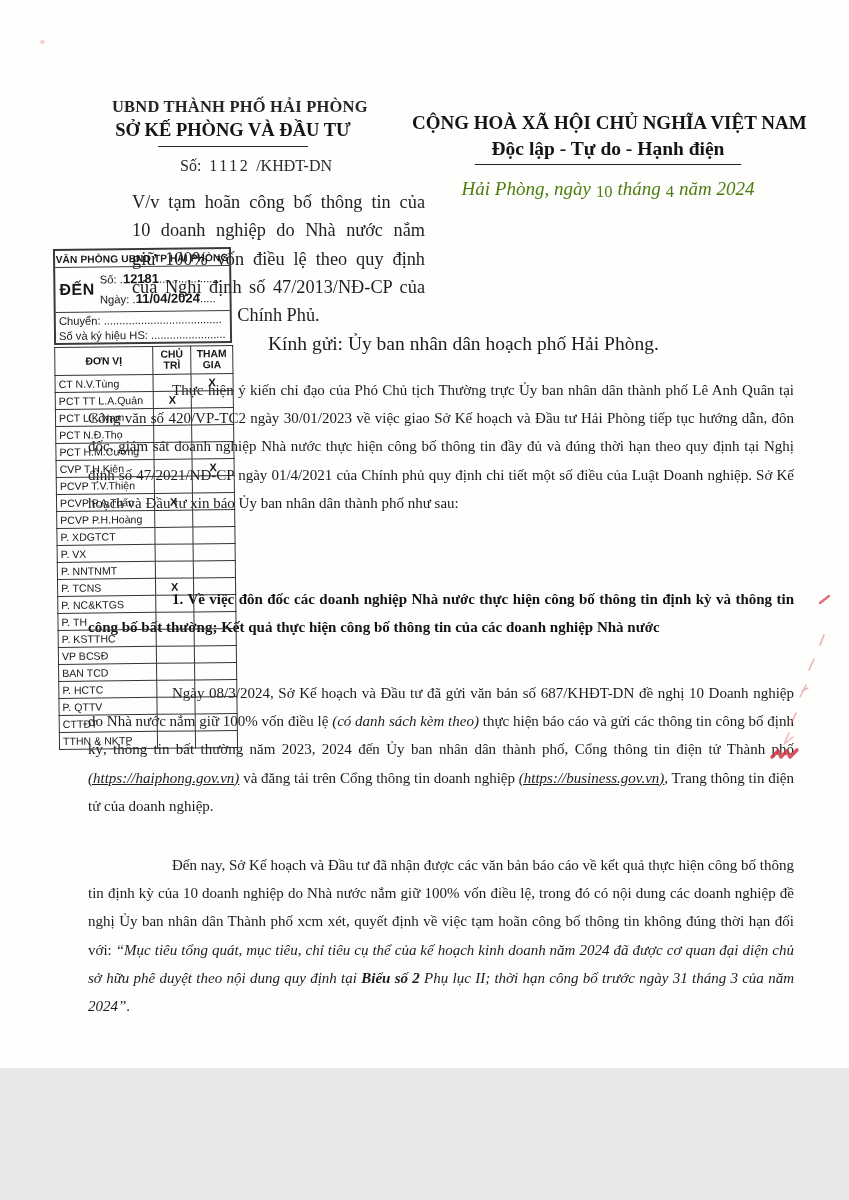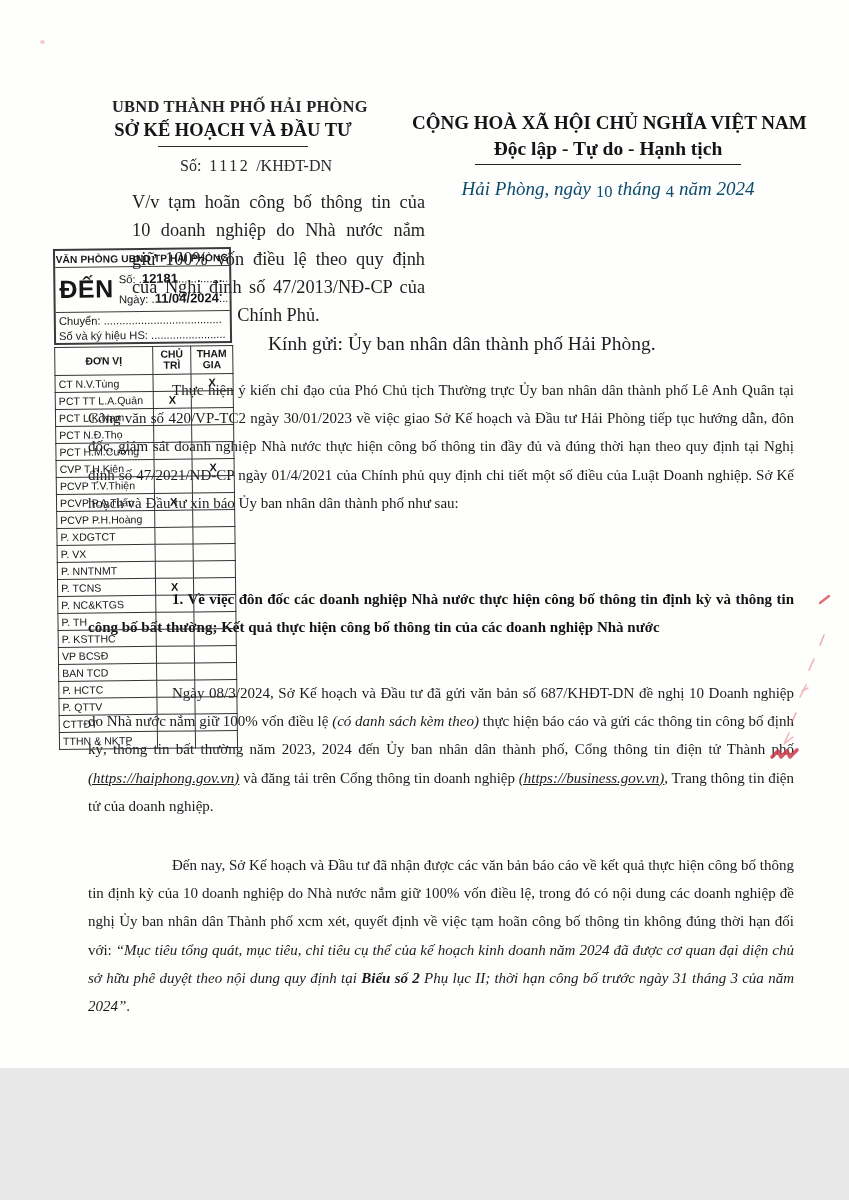--- a/index.html
+++ b/index.html
@@ -16,31 +16,31 @@
   .so-line{position:absolute;left:180px;top:157px;font-size:16px;white-space:nowrap;color:#2a2a2a;}
   .so-val{letter-spacing:2.5px;margin:0 6px 0 8px;}
   .subject{position:absolute;left:132px;top:188px;width:293px;font-size:18.3px;line-height:28.3px;color:#1e1e1e;}
   .subject-line{text-align:justify;text-align-last:justify;}
   .subject-line.last{text-align:left;text-align-last:center;}
 
   .hdr-right{position:absolute;left:412px;top:112px;width:392px;text-align:center;}
   .motto1{font-size:19px;font-weight:700;white-space:nowrap;color:#141414;}
   .motto2{font-size:19.5px;font-weight:700;margin-top:4px;color:#141414;}
   .hdr-underline-right{width:266px;border-bottom:1.7px solid #222;margin:4px auto 0;}
-  .date-line{margin-top:13px;font-size:19px;font-style:italic;white-space:nowrap;color:#0c4a6e;}
+  .date-line{margin-top:13px;font-size:19px;font-style:italic;white-space:nowrap;color:#4d7c0f;}
   .date-fill{font-style:normal;font-size:16.5px;display:inline-block;transform:translateY(2px);margin:0 5px;}
 
   
   .stamp-group{position:absolute;left:56px;top:248px;width:178px;transform:rotate(-0.7deg);z-index:3;
     font-family:"Liberation Sans",sans-serif;color:#161616;}
   .stamp-box{border:2px solid #3a3a3a;background:transparent;}
   .stamp-office{font-size:10.2px;font-weight:700;text-align:center;padding:3px 0 2px;
     border-bottom:1.6px solid #3a3a3a;white-space:nowrap;letter-spacing:.1px;}
   .stamp-main{display:flex;align-items:center;padding:2px 2px 3px 4px;border-bottom:1.6px solid #3a3a3a;}
-  .stamp-den{font-size:25px;font-weight:800;letter-spacing:.5px;margin-right:5px;}
+  .stamp-den{font-size:16px;font-weight:800;letter-spacing:.5px;margin-right:5px;}
   .stamp-fields{flex:1;font-size:11.3px;line-height:1.5;white-space:nowrap;overflow:hidden;}
   .stamp-num{font-weight:700;font-size:13px;}
   .stamp-line{font-size:11.2px;padding:1.5px 3px;white-space:nowrap;overflow:hidden;}
   .routing-table{border-collapse:collapse;margin-top:2px;background:transparent;table-layout:fixed;width:178px;}
   .routing-table th,.routing-table td{border:1.4px solid #343434;background:transparent;}
   .routing-table th{font-size:10.4px;font-weight:700;line-height:1.1;padding:2px 0;text-align:center;}
   td.unit{font-size:10.6px;line-height:12px;height:14px;padding:1px 0 1px 3px;white-space:nowrap;overflow:visible;}
   td.mark{font-size:11px;font-weight:700;text-align:center;line-height:12px;padding:0;}
 
   
@@ -62,35 +62,35 @@
   .scan-edge{position:absolute;left:8px;right:8px;top:1186px;border-top:2px dotted rgba(122,110,92,.38);z-index:0;}
   .scan-edge2{position:absolute;left:30px;right:20px;top:1182px;border-top:1px dotted rgba(140,130,110,.2);z-index:0;}
 </style>
 </head>
 <body>
 
 <div class="page">
 
   <div class="hdr-left">
     <div class="org-parent">UBND THÀNH PHỐ HẢI PHÒNG</div>
-    <div class="org-name">SỞ KẾ HOẠCH VÀ ĐẦU TƯ</div>
+    <div class="org-name">SỞ KẾ PHÒNG VÀ ĐẦU TƯ</div>
     <div class="hdr-underline-left"></div>
   </div>
   <div class="so-line"><span>Số:</span><span class="so-val">1112</span><span>/KHĐT-DN</span></div>
   <div class="subject">
       <div class="subject-line">V/v tạm hoãn công bố thông tin của</div>
       <div class="subject-line">10 doanh nghiệp do Nhà nước nắm</div>
       <div class="subject-line">giữ 100% vốn điều lệ theo quy định</div>
       <div class="subject-line">của Nghị định số 47/2013/NĐ-CP của</div>
       <div class="subject-line last">Chính Phủ.</div>
     </div>
 
   <div class="hdr-right">
     <div class="motto1">CỘNG HOÀ XÃ HỘI CHỦ NGHĨA VIỆT NAM</div>
-    <div class="motto2">Độc lập - Tự do - Hạnh tịch</div>
+    <div class="motto2">Độc lập - Tự do - Hạnh điện</div>
     <div class="hdr-underline-right"></div>
     <div class="date-line"><span class="it">Hải Phòng, ngày</span><span class="date-fill">10</span><span class="it">tháng</span><span class="date-fill">4</span><span class="it">năm 2024</span></div>
   </div>
 
   <div class="stamp-group">
     <div class="stamp-box">
       <div class="stamp-office">VĂN PHÒNG UBND TP HẢI PHÒNG</div>
       <div class="stamp-main">
         <div class="stamp-den">ĐẾN</div>
         <div class="stamp-fields">
@@ -223,21 +223,21 @@
           </tr>
           <tr>
             <td class="unit">TTHN &amp; NKTP</td>
             <td class="mark"></td>
             <td class="mark"></td>
           </tr>
         </tbody>
     </table>
   </div>
 
-  <div class="kinh-gui">Kính gửi: Ủy ban nhân dân thành phố Hải Phòng.</div>
+  <div class="kinh-gui">Kính gửi: Ủy ban nhân dân hoạch phố Hải Phòng.</div>
 
   <div class="body-par p1">Thực hiện ý kiến chỉ đạo của Phó Chủ tịch Thường trực Ủy ban nhân dân thành phố Lê Anh Quân tại Công văn số 420/VP-TC2 ngày 30/01/2023 về việc giao Sở Kế hoạch và Đầu tư Hải Phòng tiếp tục hướng dẫn, đôn đốc, giám sát doanh nghiệp Nhà nước thực hiện công bố thông tin đầy đủ và đúng thời hạn theo quy định tại Nghị định số 47/2021/NĐ-CP ngày 01/4/2021 của Chính phủ quy định chi tiết một số điều của Luật Doanh nghiệp. Sở Kế hoạch và Đầu tư xin báo Ủy ban nhân dân thành phố như sau:</div>
 
   <div class="body-par heading1">1. Về việc đôn đốc các doanh nghiệp Nhà nước thực hiện công bố thông tin định kỳ và thông tin công bố bất thường; Kết quả thực hiện công bố thông tin của các doanh nghiệp Nhà nước</div>
 
   <div class="body-par p2"><span>Ngày 08/3/2024, Sở Kế hoạch và Đầu tư đã gửi văn bản số 687/KHĐT-DN đề nghị 10 Doanh nghiệp do Nhà nước nắm giữ 100% vốn điều lệ </span><span class="it">(có danh sách kèm theo)</span><span> thực hiện báo cáo và gửi các thông tin công bố định kỳ, thông tin bất thường năm 2023, 2024 đến Ủy ban nhân dân thành phố, Cổng thông tin điện tử Thành phố </span><span class="lnk">(https://haiphong.gov.vn)</span><span> và đăng tải trên Cổng thông tin doanh nghiệp </span><span class="lnk">(https://business.gov.vn)</span><span>, Trang thông tin điện tử của doanh nghiệp.</span></div>
 
   <div class="body-par p3"><span>Đến nay, Sở Kế hoạch và Đầu tư đã nhận được các văn bản báo cáo về kết quả thực hiện công bố thông tin định kỳ của 10 doanh nghiệp do Nhà nước nắm giữ 100% vốn điều lệ, trong đó có nội dung các doanh nghiệp đề nghị Ủy ban nhân dân Thành phố xcm xét, quyết định về việc tạm hoãn công bố thông tin không đúng thời hạn đối với: </span><span class="it">“Mục tiêu tổng quát, mục tiêu, chỉ tiêu cụ thể của kế hoạch kinh doanh năm 2024 đã được cơ quan đại diện chủ sở hữu phê duyệt theo nội dung quy định tại </span><span class="bit">Biểu số 2</span><span class="it"> Phụ lục II; thời hạn công bố trước ngày 31 tháng 3 của năm 2024”</span><span>.</span></div>
 
   <div class="pink-dot"></div>

